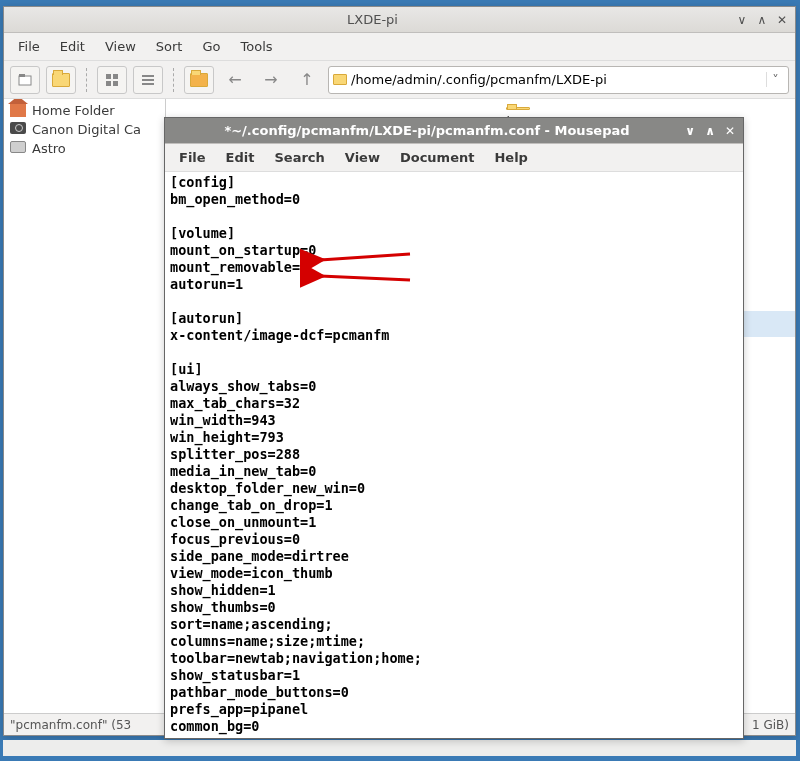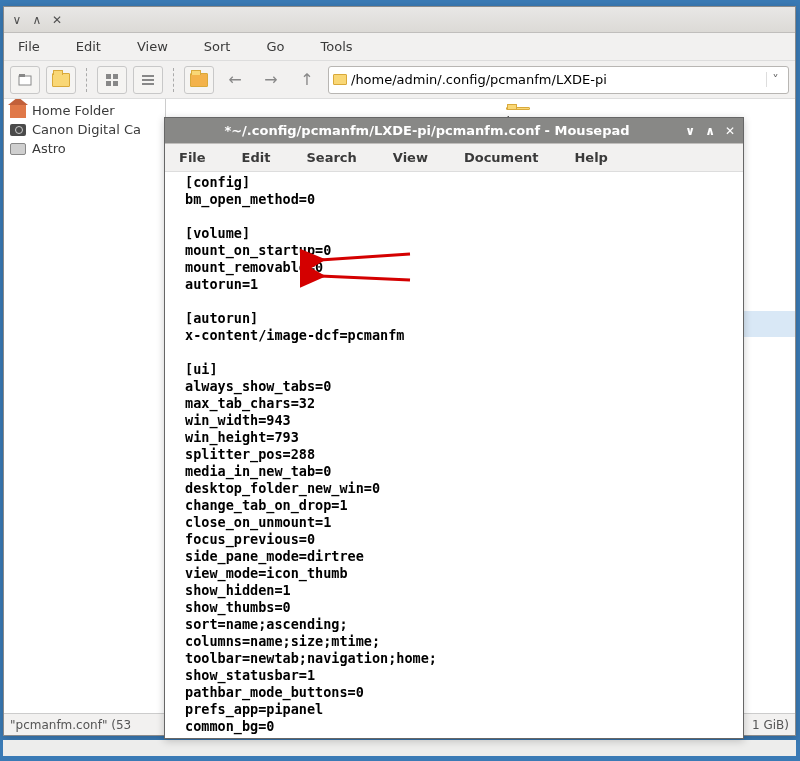--- a/index.html
+++ b/index.html
@@ -34,21 +34,21 @@
   color: #fff;
 }
 .titlebar .title { flex: 1; text-align: center; }
 .win-controls { display: flex; gap: 6px; font-size: 12px; }
 .win-controls span { cursor: pointer; width: 14px; text-align: center; }
 .menubar {
   height: 28px;
   display: flex;
   align-items: center;
   padding: 0 6px;
-  gap: 20px;
+  gap: 4px;
   background: #f2f1f0;
   border-bottom: 1px solid #ddd;
 }
 .menubar .menu-item {
   padding: 3px 8px;
   cursor: pointer;
   border-radius: 2px;
 }
 
 
@@ -89,21 +89,21 @@
 .pathbar .dd { width: 18px; text-align: center; color: #666; cursor: pointer; border-left: 1px solid #ddd; }
 .fm-body { display: flex; height: calc(100% - 26px - 28px - 38px - 22px); }
 .sidebar {
   width: 162px;
   background: #fff;
   border-right: 1px solid #ccc;
   padding: 2px;
   overflow: hidden;
 }
 .side-item {
-  display: flex; align-items: center; gap: 6px;
+  display: flex; align-items: flex-start; gap: 6px;
   padding: 2px 4px; cursor: pointer; white-space: nowrap;
 }
 .tree {
   flex: 1;
   background: #fff;
   overflow: hidden;
   padding-top: 4px;
 }
 .tree-row {
   display: flex; align-items: center; gap: 4px;
@@ -125,21 +125,21 @@
 }
 .statusbar .left { flex: 1; overflow: hidden; white-space: nowrap; text-overflow: ellipsis; }
 .statusbar .right { white-space: nowrap; }
 
 
 .mousepad { left: 164px; top: 117px; width: 580px; height: 622px; z-index: 10; border:1px solid #666;font-weight:bold;}
 .mousepad .titlebar { background: #888886; color: #fff; }
 .editor-area {
   background: #fff;
   height: calc(100% - 26px - 28px);
-  padding: 2px 20px;
+  padding: 2px 5px;
   font-family: "DejaVu Sans Mono", monospace;
   font-size: 13.5px;
   line-height: 17px;
   color: #000;
   white-space: pre;
   overflow: hidden;
   position: relative;
 }
 
 
@@ -176,20 +176,21 @@
   position: absolute;
   z-index: 50;
   pointer-events: none;
 }
 </style>
 </head>
 <body>
 
 <div class="window pcmanfm">
   <div class="titlebar">
+    <span class="title">LXDE-pi</span>
     <div class="win-controls">
       <span>∨</span>
       <span>∧</span>
       <span>✕</span>
     </div>
   </div>
 
   <div class="menubar">
     <span class="menu-item">File</span>
     <span class="menu-item">Edit</span>

